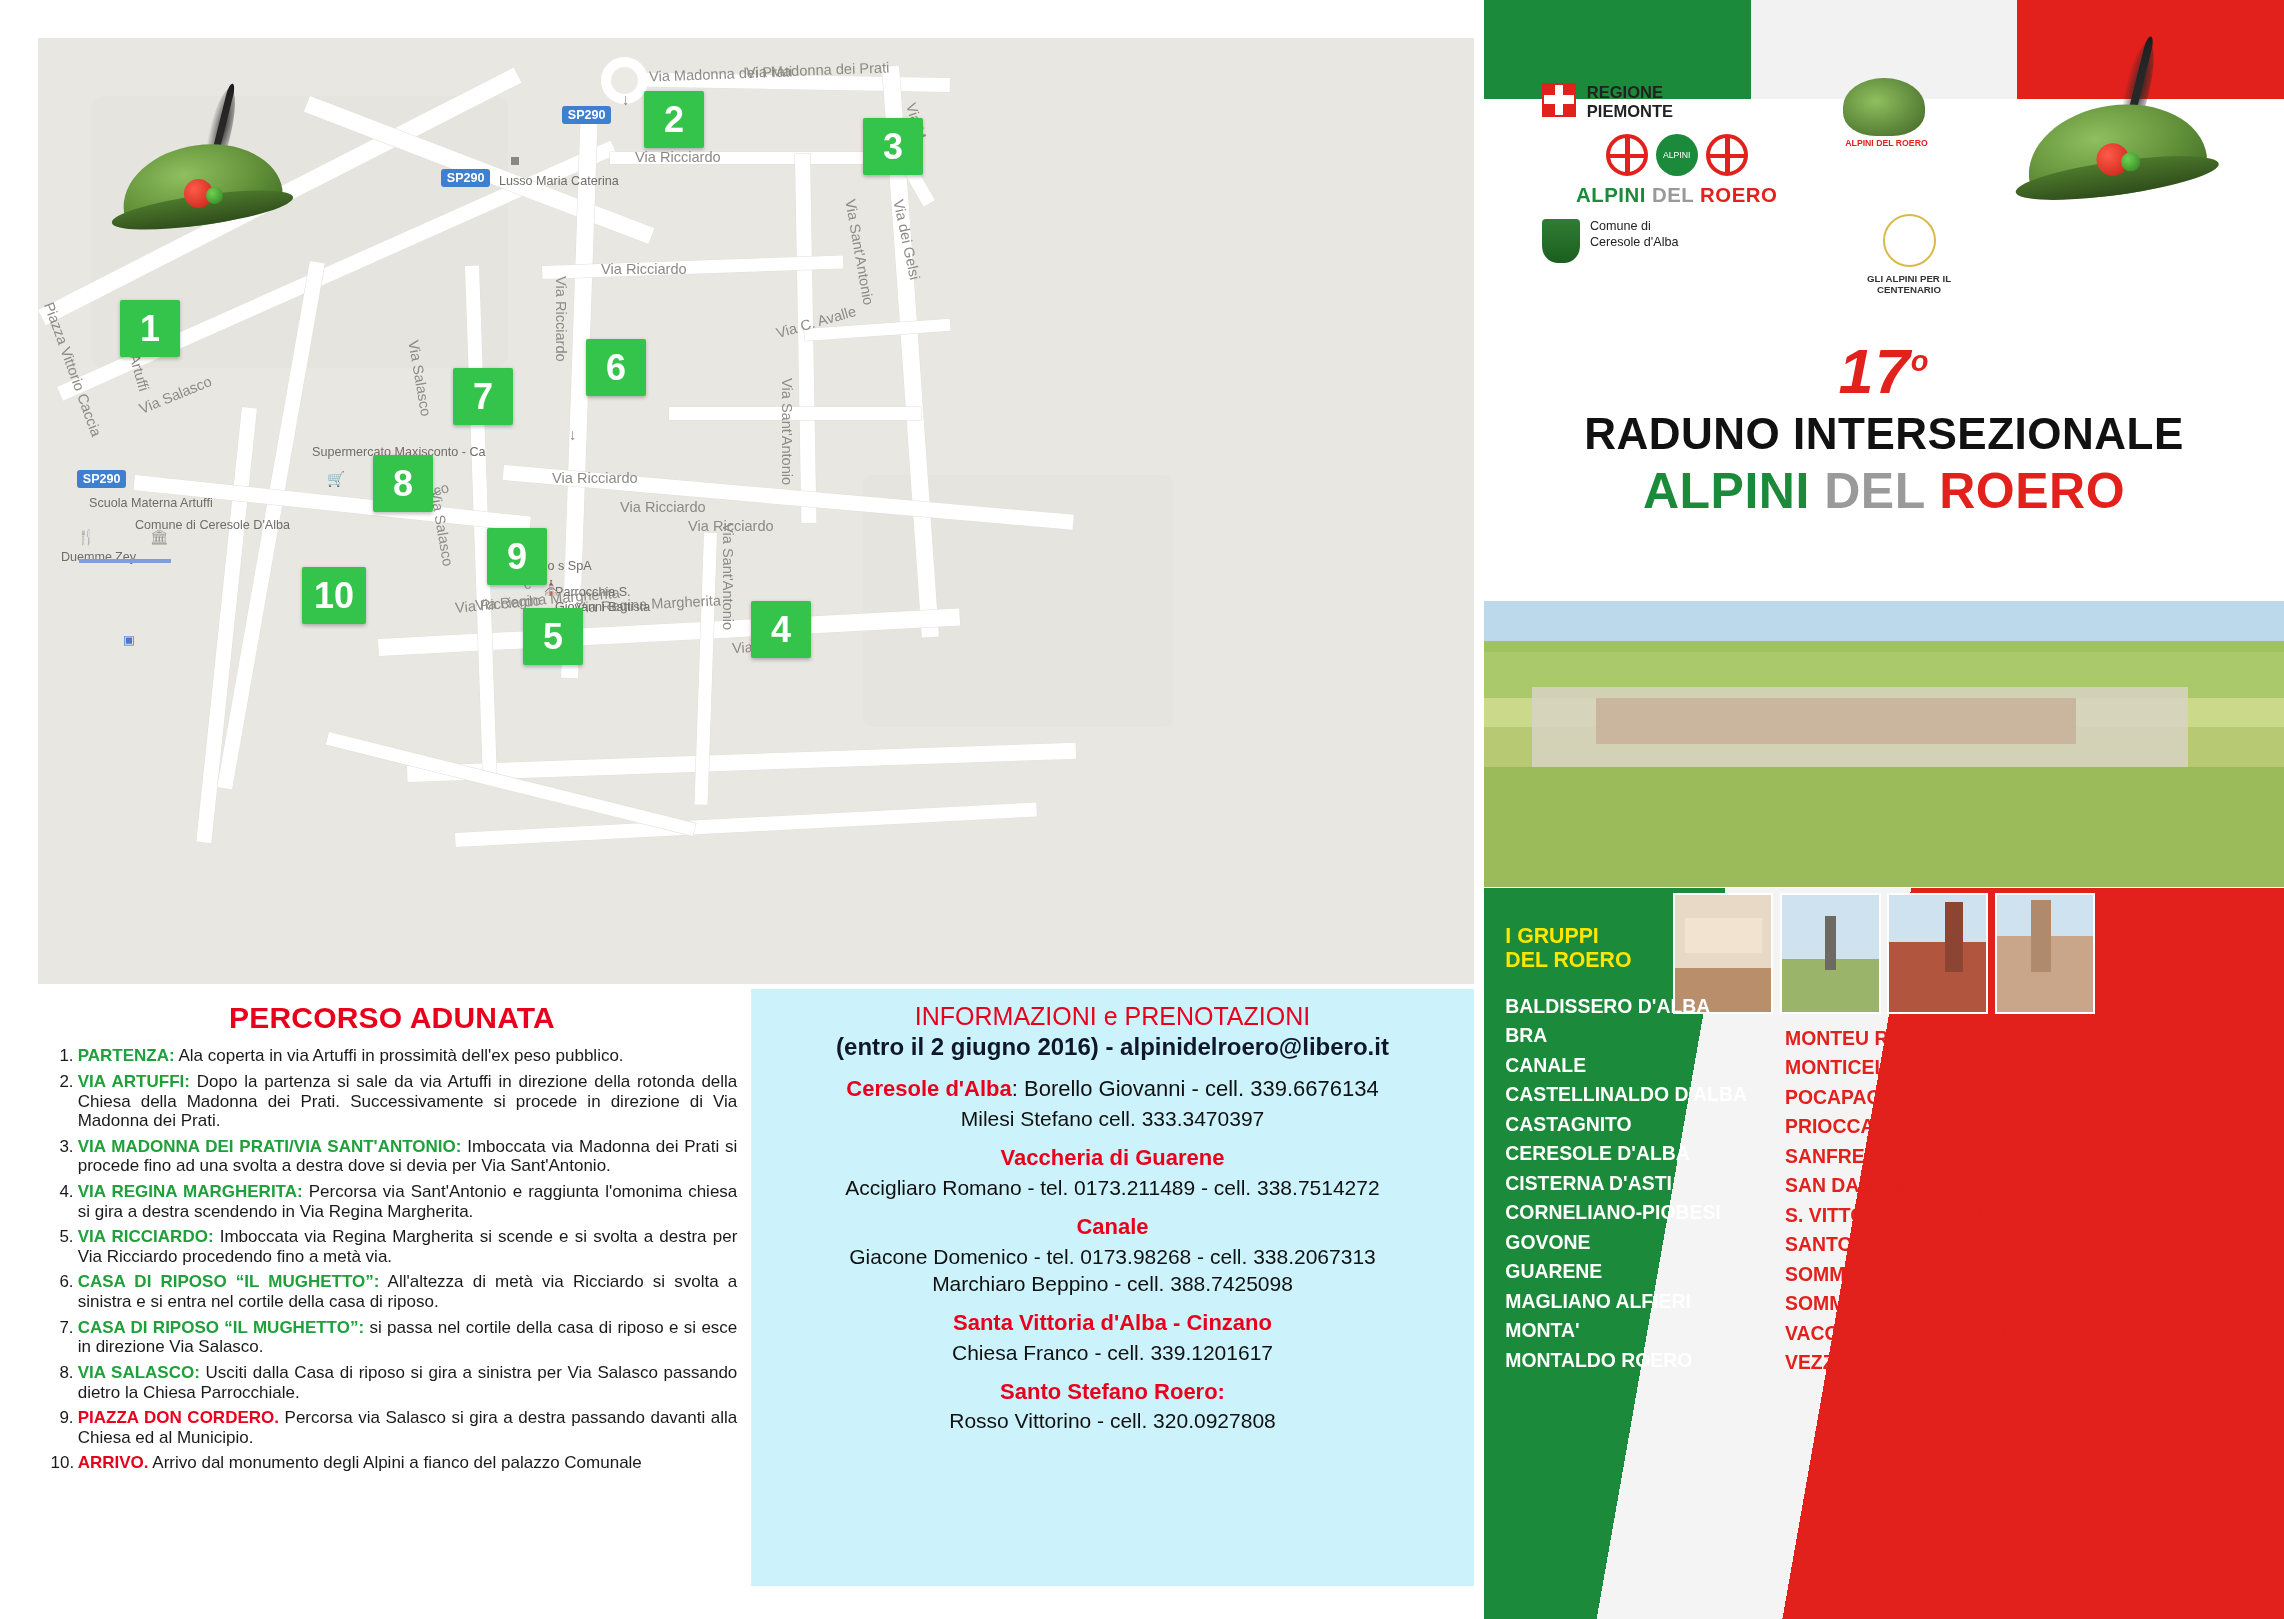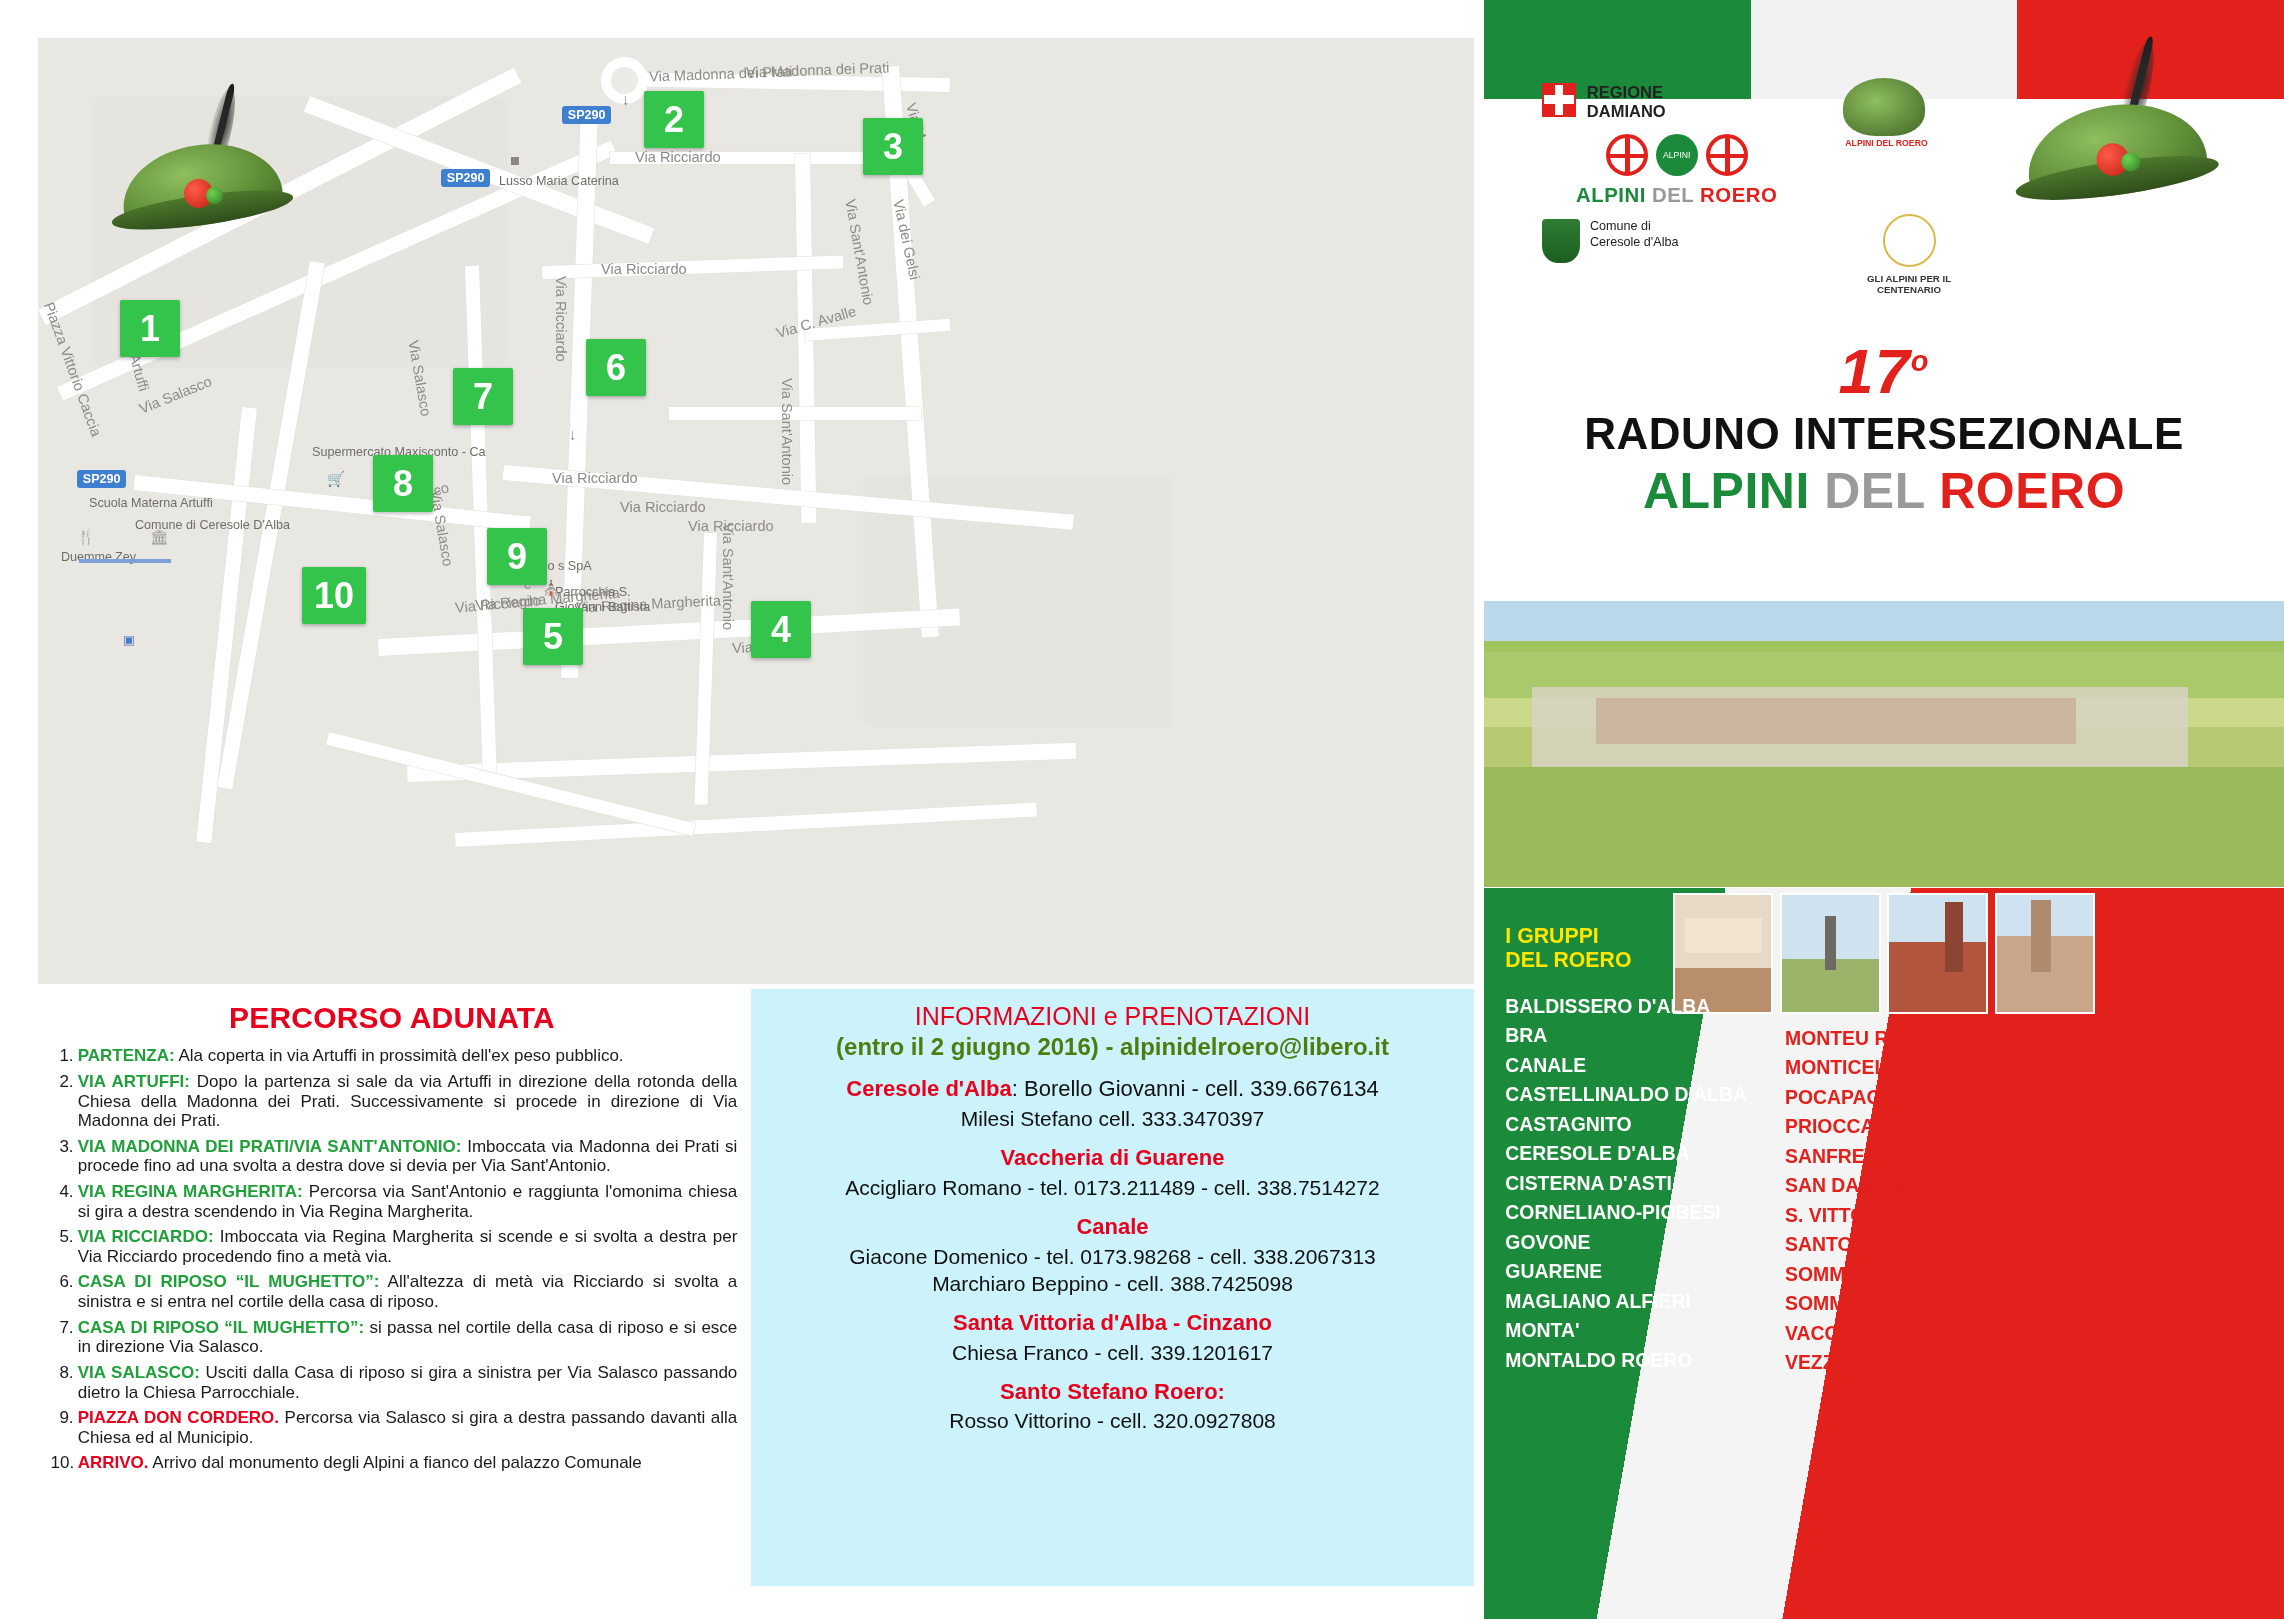--- a/index.html
+++ b/index.html
@@ -102,21 +102,21 @@
   }
   .lbl-green { color:#20a03a; font-weight:bold; }
   .lbl-red { color:#e8001c; font-weight:bold; }
 
   
   .infobox {
     position:absolute; left:751px; top:989px; width:723px; height:597px;
     background:#ccf2fb; padding:12.6px 19.4px; text-align:center;
   }
   .infobox .title { color:#e8001c; font-weight:normal; font-size:25px; margin-bottom:2.9px; }
-  .infobox .subtitle { color:#4d7c0f; font-weight:bold; font-size:24px; margin-bottom:14.6px; }
+  .infobox .subtitle { color:#0f172a; font-weight:bold; font-size:24px; margin-bottom:14.6px; }
   .infobox .grp { margin-bottom:12.6px; }
   .infobox .grp-name { color:#e8001c; font-weight:bold; font-size:22px; margin-bottom:2.9px; }
   .infobox .grp-line { color:#111; font-size:21px; line-height:1.3; }
 
   
   .right { position:absolute; left:1484px; top:0; width:800px; height:1619px; }
   .flag-top {
     position:absolute; left:0; top:0; width:800px; height:99px;
     background:linear-gradient(90deg, #1b8a3a 0 33.33%, #f2f2f2 33.33% 66.66%, #e2211c 66.66% 100%);
   }
@@ -317,21 +317,21 @@
   </div>
 
   <div class="right">
     <div class="flag-top"></div>
 
     <div class="logos">
       <div class="logo-reg">
         <span class="logo-cross"></span>
         <span class="regione-txt">
           <span>REGIONE</span><br>
-          <span>DAMIANO</span>
+          <span>PIEMONTE</span>
         </span>
       </div>
 
       <div style="position:absolute;left:92px;top:61px;text-align:center;">
         <span class="wheel"></span>
         <span style="display:inline-block;width:42px;height:42px;border-radius:50%;background:#1b8a3a;color:#fff;font-size:8.7px;line-height:42px;vertical-align:top;margin:0 5.8px;">ALPINI</span>
         <span class="wheel"></span>
         <div class="alpini-roero-txt" style="margin-top:5.8px;">
           <span style="color:#1b8a3a;">ALPINI</span>
           <span style="color:#999;">DEL</span>

